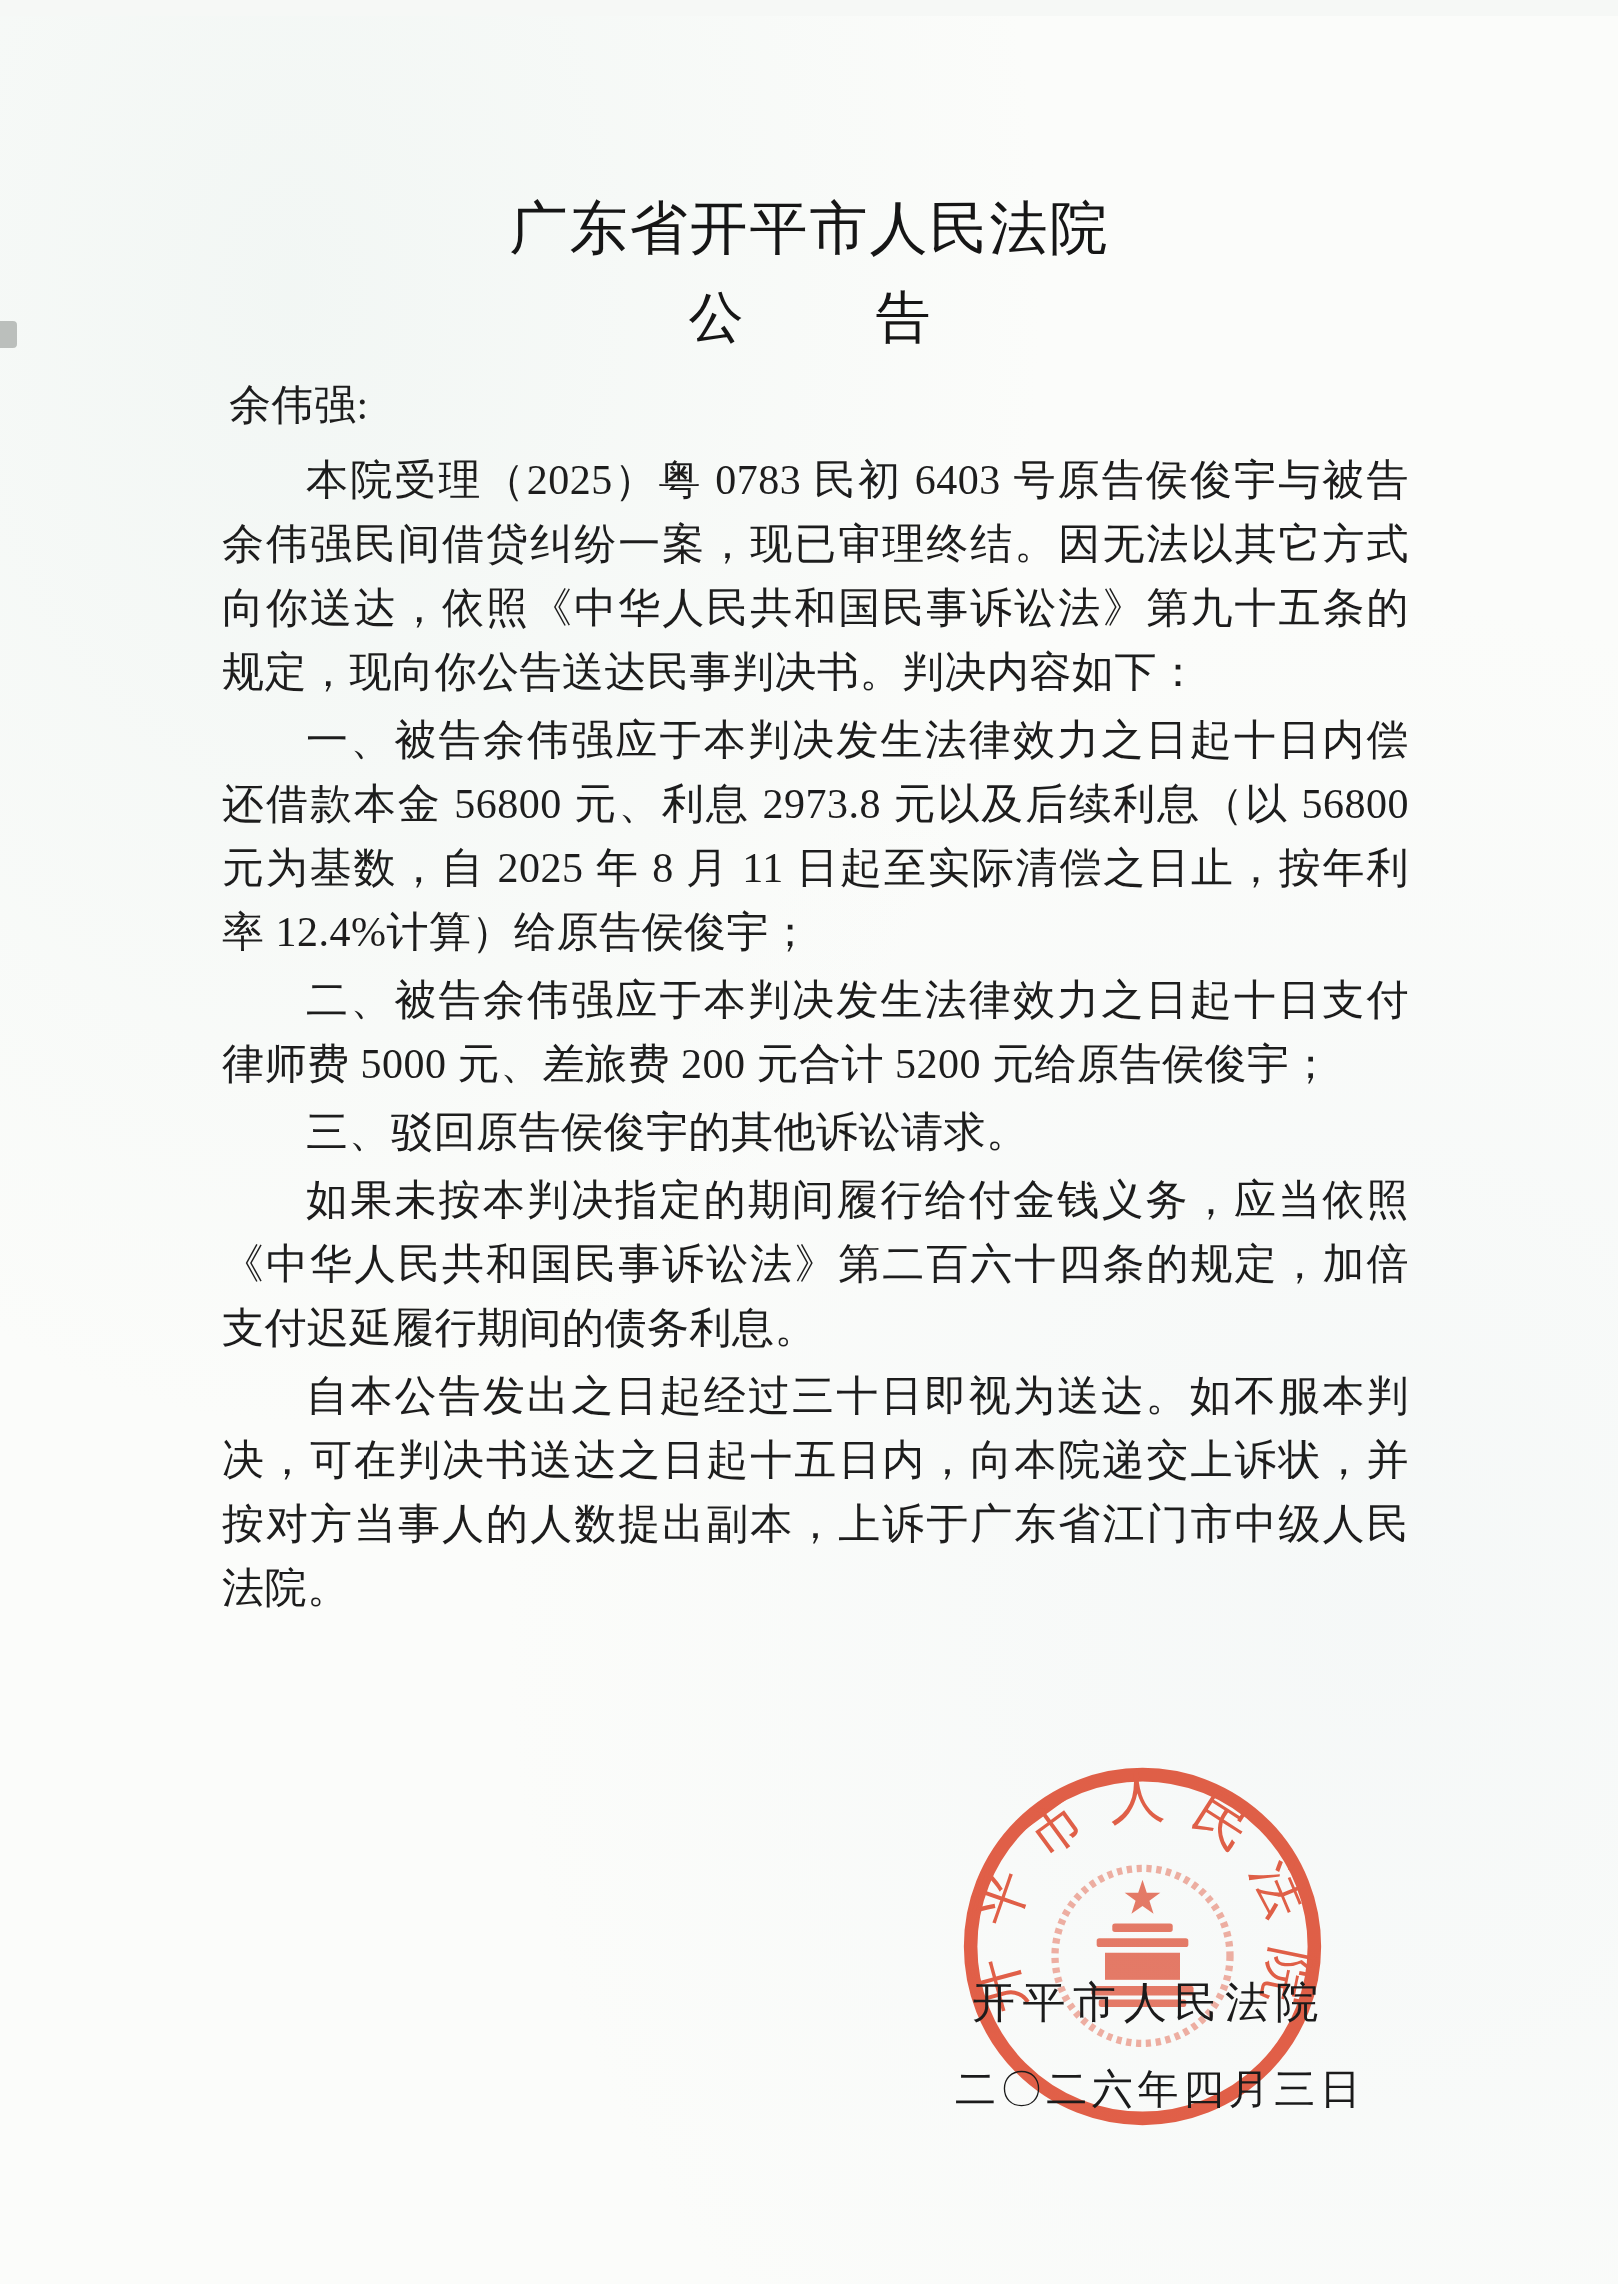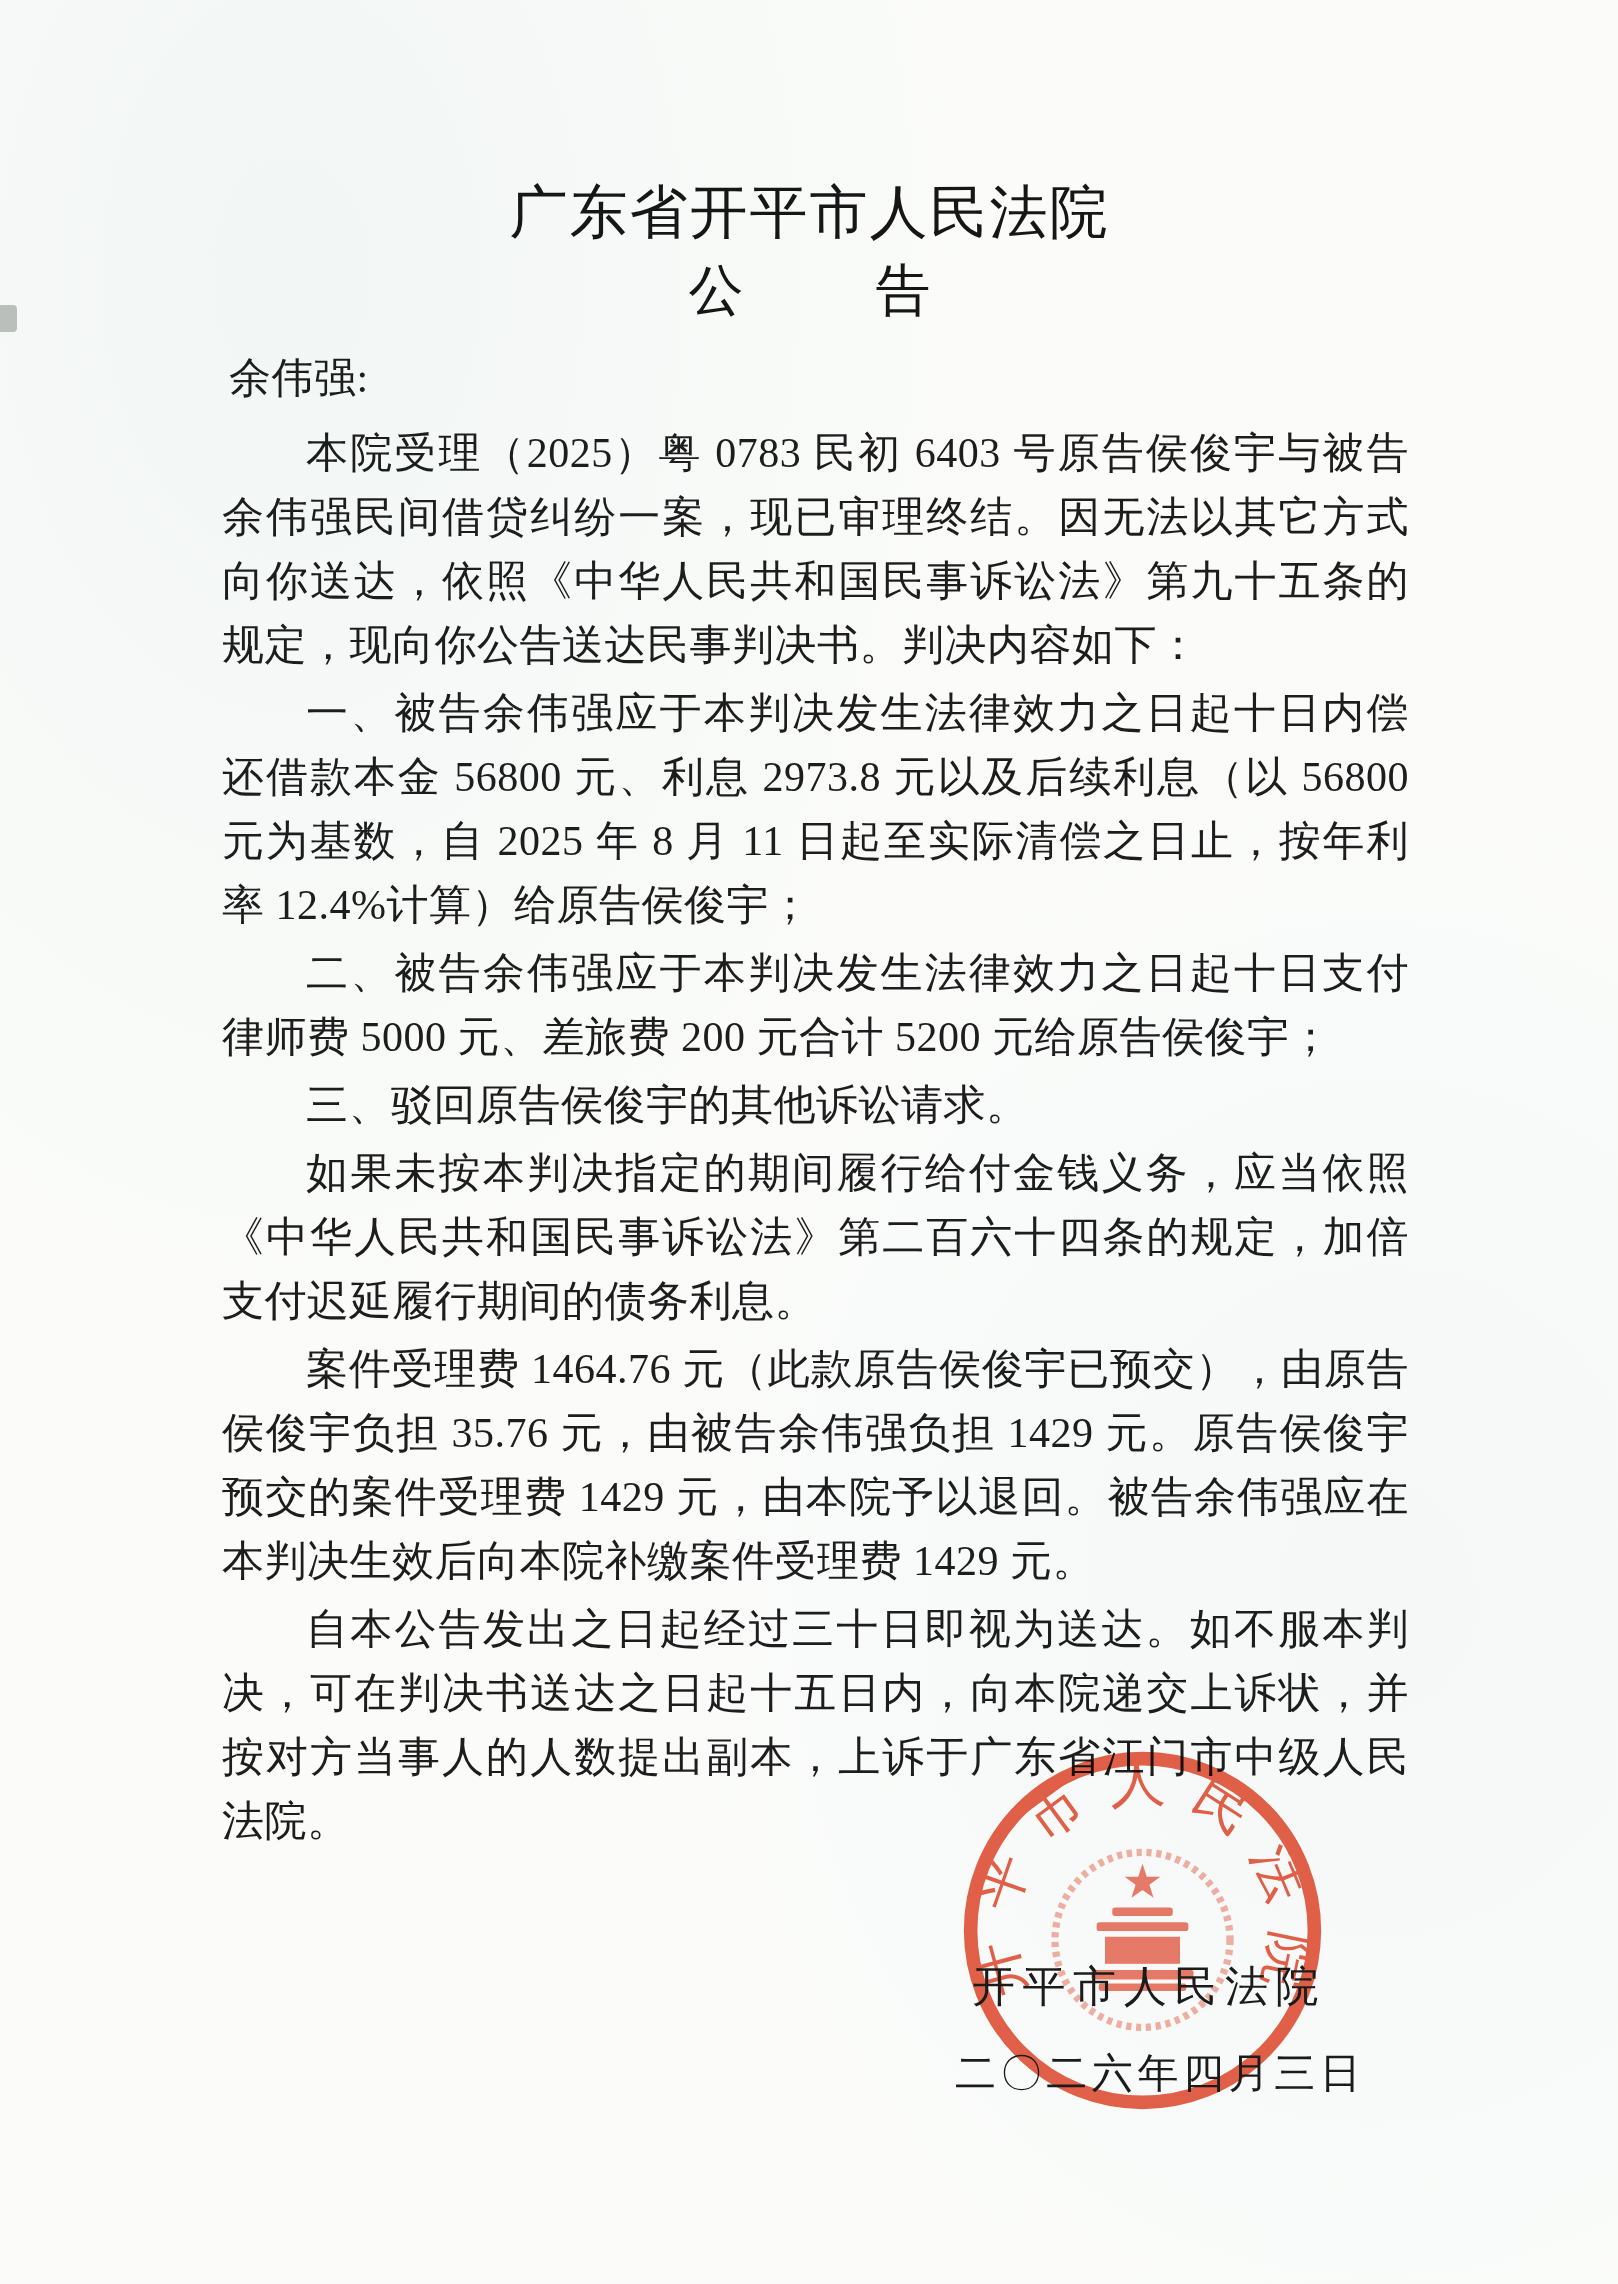--- a/index.html
+++ b/index.html
@@ -15,21 +15,21 @@
     width: 1619px;
     height: 2284px;
     background:
       radial-gradient(ellipse at 18% 12%, rgba(225,236,233,0.35), rgba(0,0,0,0) 40%),
       radial-gradient(ellipse at 85% 70%, rgba(228,236,240,0.25), rgba(0,0,0,0) 45%),
       #fbfcfa;
     color: #1d1d1d;
     font-family: "Liberation Serif", "DejaVu Serif", serif;
   }
   .court-title {
-    margin: 0;
+    margin: 16px;
     padding-top: 177px;
     text-align: center;
     font-size: 58px;
     font-weight: 500;
     letter-spacing: 2px;
     line-height: 1.25;
     color: #161616;
   }
   .notice-title {
     margin-top: 5.1px;
@@ -114,21 +114,20 @@
     <span>告</span>
   </div>
 
   <div class="content">
     <p class="addressee">余伟强:</p>
     <p class="para">本院受理（2025）粤 0783 民初 6403 号原告侯俊宇与被告余伟强民间借贷纠纷一案，现已审理终结。因无法以其它方式向你送达，依照《中华人民共和国民事诉讼法》第九十五条的规定，现向你公告送达民事判决书。判决内容如下：</p>
     <p class="para">一、被告余伟强应于本判决发生法律效力之日起十日内偿还借款本金 56800 元、利息 2973.8 元以及后续利息（以 56800 元为基数，自 2025 年 8 月 11 日起至实际清偿之日止，按年利率 12.4%计算）给原告侯俊宇；</p>
     <p class="para">二、被告余伟强应于本判决发生法律效力之日起十日支付律师费 5000 元、差旅费 200 元合计 5200 元给原告侯俊宇；</p>
     <p class="para">三、驳回原告侯俊宇的其他诉讼请求。</p>
     <p class="para">如果未按本判决指定的期间履行给付金钱义务，应当依照《中华人民共和国民事诉讼法》第二百六十四条的规定，加倍支付迟延履行期间的债务利息。</p>
-    <p class="para">案件受理费 1464.76 元（此款原告侯俊宇已预交），由原告侯俊宇负担 35.76 元，由被告余伟强负担 1429 元。原告侯俊宇预交的案件受理费 1429 元，由本院予以退回。被告余伟强应在本判决生效后向本院补缴案件受理费 1429 元。</p>
     <p class="para">自本公告发出之日起经过三十日即视为送达。如不服本判决，可在判决书送达之日起十五日内，向本院递交上诉状，并按对方当事人的人数提出副本，上诉于广东省江门市中级人民法院。</p>
   </div>
 
   <svg class="seal" viewBox="0 0 720 720" aria-hidden="true">
     <g fill="#e23a1b" stroke="none" opacity="0.87">
 
       <circle cx="360" cy="360" r="330" fill="none" stroke="#e23a1b" stroke-width="26"></circle>
 
       <defs>
         <path id="sealArc" d="M 138,475 A 250,250 0 1 1 582,475" fill="none"></path>

